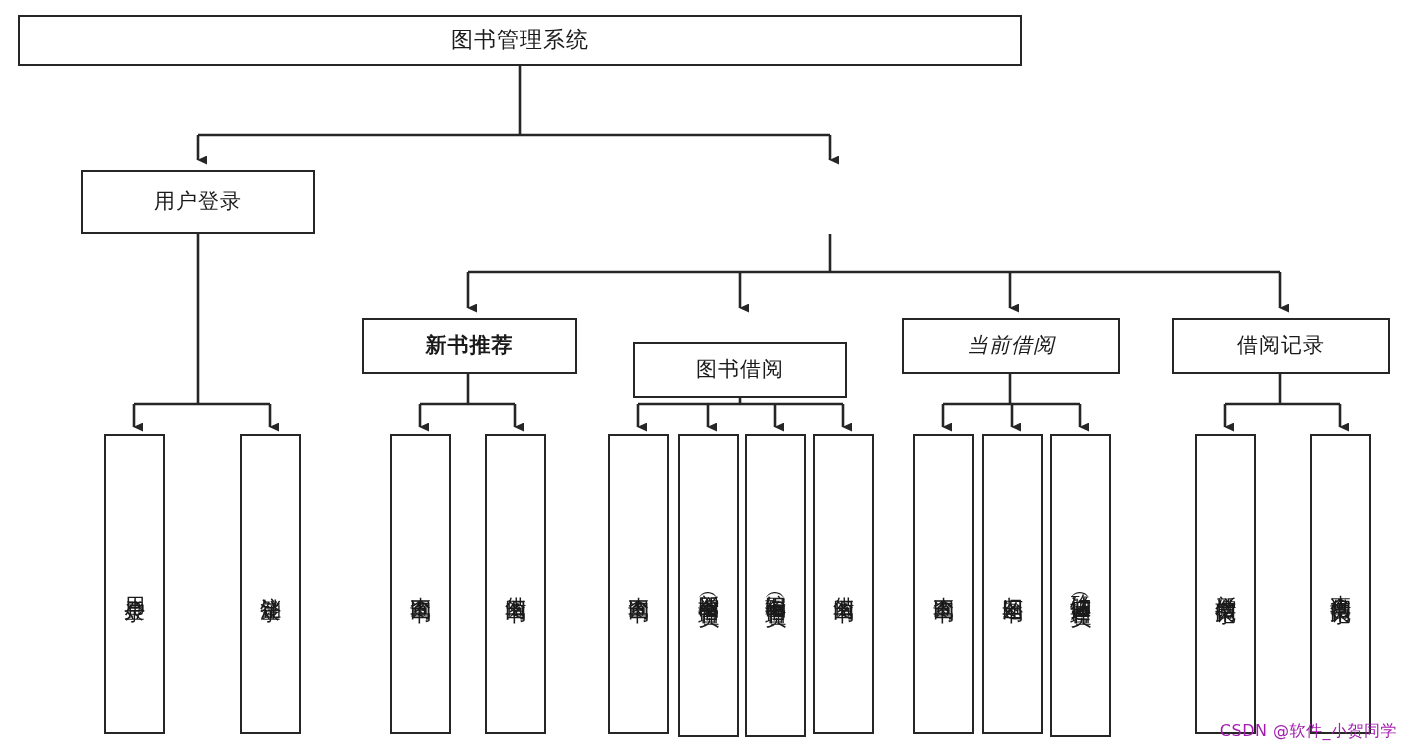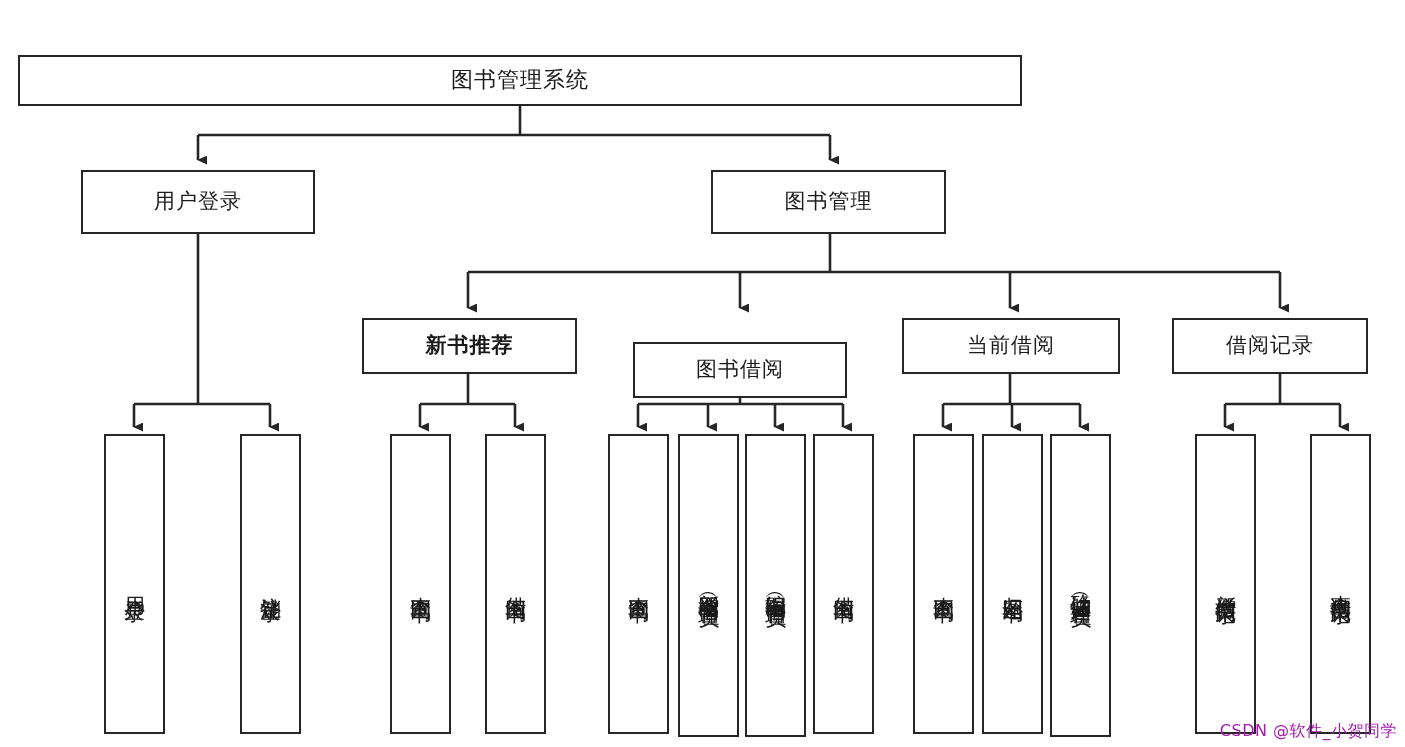--- a/index.html
+++ b/index.html
@@ -52,21 +52,20 @@
     white-space: nowrap;
     display: block;
     text-align: center;
   }
   .node.horiz .htext {
     display: block;
     white-space: nowrap;
   }
   #root-node {
     font-size: 22px;
-    margin-top: 40px;
   }
   .watermark {
     position: absolute;
     right: 8px;
     bottom: 5px;
     font-size: 16px;
     color: #a21caf;
     letter-spacing: 0.5px;
     white-space: nowrap;
     user-select: none;
@@ -127,34 +126,31 @@
     </g>
   </svg>
 
   <div class="node horiz" id="root-node" style="left:18px; top:15px; width:1004px; height:51px;">
     <span class="htext">图书管理系统</span>
   </div>
 
   <div class="node horiz" style="left:81px; top:170px; width:234px; height:64px;">
     <span class="htext">用户登录</span>
   </div>
-  <div class="node horiz" style="left:711px; top:170px; width:235px; height:64px;">
-    <span class="htext">图书管理</span>
-  </div>
 
   <div class="node horiz" style="left:362px; top:318px; width:215px; height:56px;font-weight:bold;">
     <span class="htext">新书推荐</span>
   </div>
   <div class="node horiz" style="left:633px; top:318px; width:214px; height:56px;margin-top:24px;">
     <span class="htext">图书借阅</span>
   </div>
-  <div class="node horiz" style="left:902px; top:318px; width:218px; height:56px;">
+  <div class="node horiz" style="left:902px; top:318px; width:218px; height:56px;font-style:italic;">
     <span class="htext">当前借阅</span>
   </div>
-  <div class="node horiz" style="left:1172px; top:318px; width:196px; height:56px;">
+  <div class="node horiz" style="left:1172px; top:318px; width:218px; height:56px;">
     <span class="htext">借阅记录</span>
   </div>
 
   <div class="node vert" style="left:104px; top:434px; width:61px; height:300px;">
     <span class="vtext">用户登录</span>
   </div>
   <div class="node vert" style="left:240px; top:434px; width:61px; height:300px;">
     <span class="vtext">注销登录</span>
   </div>
 

